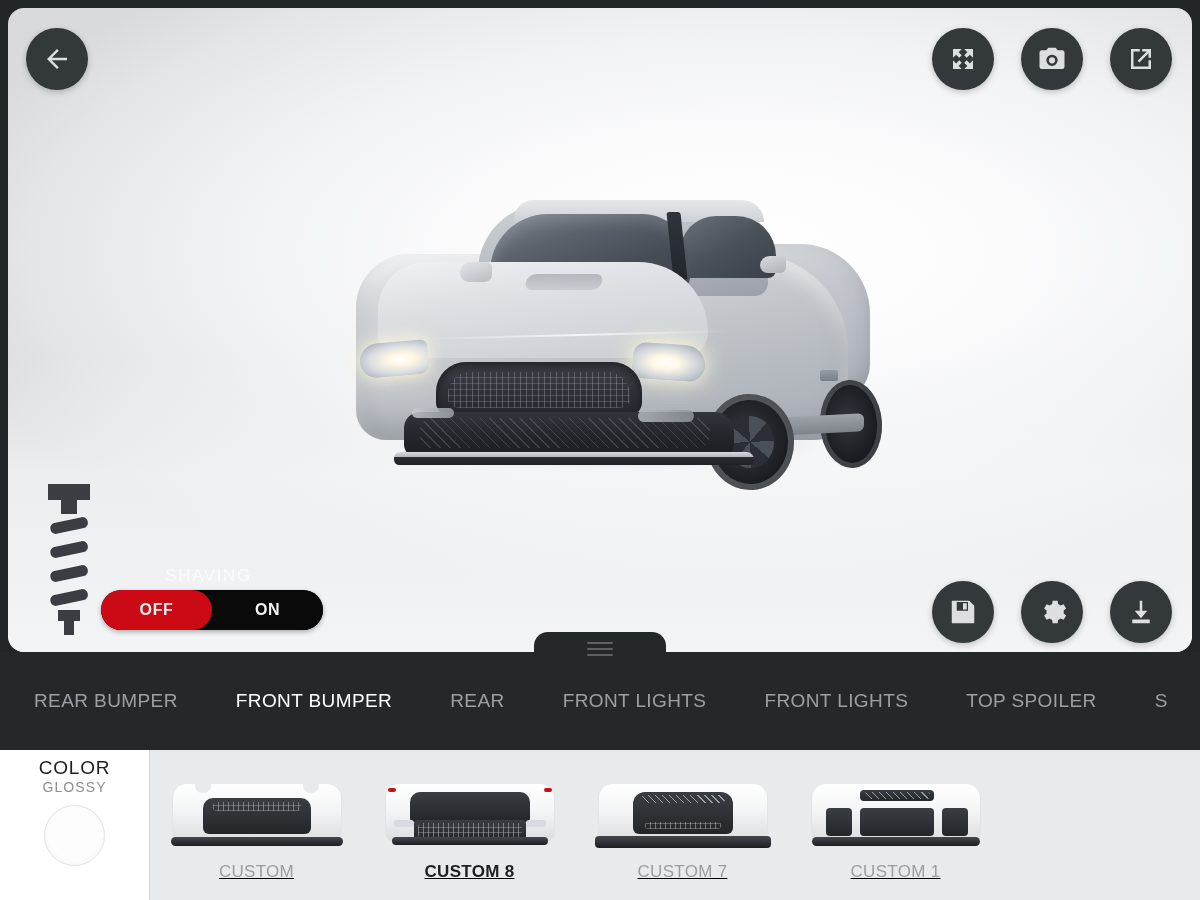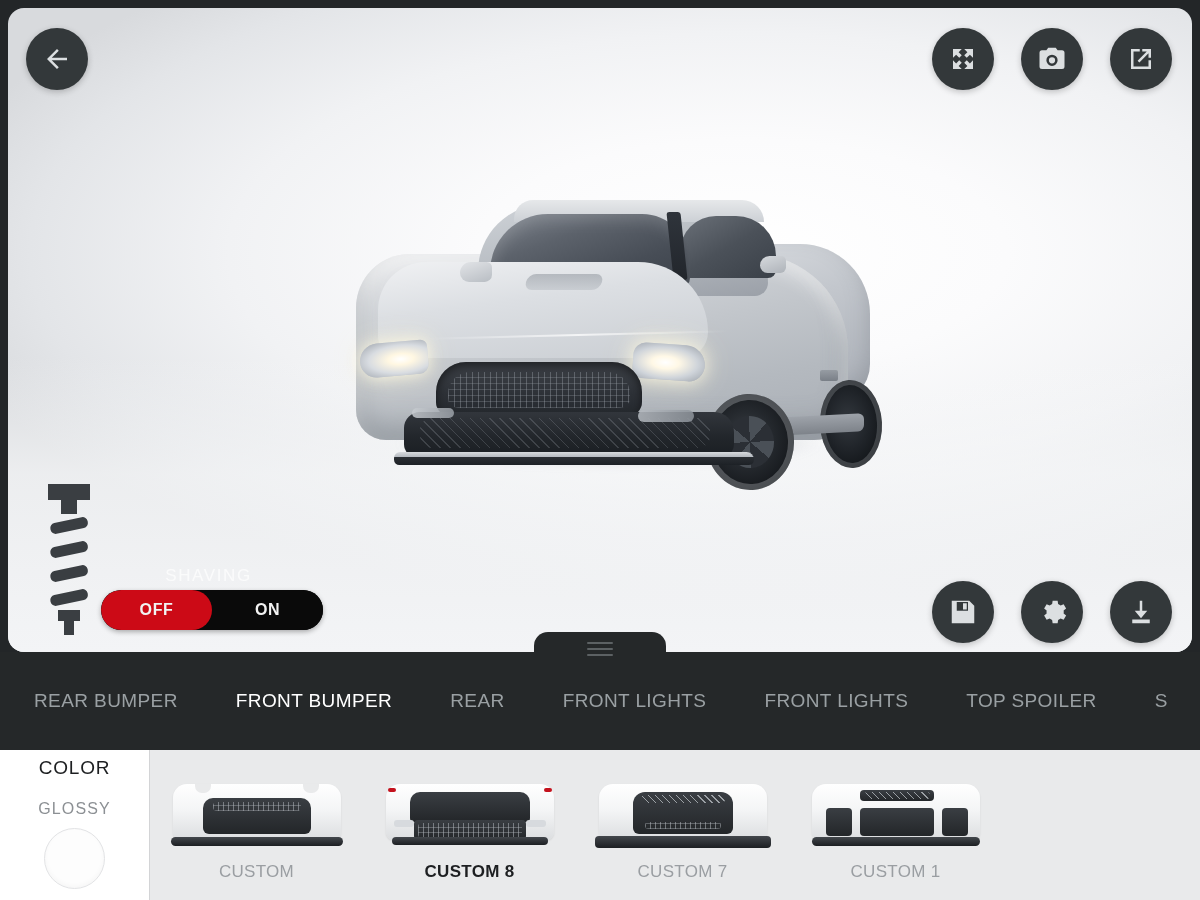--- a/index.html
+++ b/index.html
@@ -241,31 +241,31 @@
 
   .color-panel {
     width:150px; height:150px; background:#ffffff;
     display:flex; flex-direction:column; align-items:center;
     border-right:1px solid #d3d4d6; flex:0 0 150px;
   }
   .color-title {
     font-size:19px; color:#1d1f21; letter-spacing:.8px; margin-top:7px;
   }
   .color-finish {
-    font-size:16px; color:#8c9094; letter-spacing:1.1px; margin-top:21px;
+    font-size:14px; color:#8c9094; letter-spacing:1.1px; 
   }
   .color-swatch {
     width:61px; height:61px; border-radius:50%;
     background:#fdfdfd; border:1px solid #e2e3e5; margin-top:10px; cursor:pointer;
     box-shadow:inset 0 -2px 5px rgba(0,0,0,.03);
   }
 
   .parts-strip {
     flex:1; height:150px; background:#e9eaeb;
-    display:flex; align-items:flex-start; overflow:hidden;
+    display:flex; align-items:flex-start; overflow:hidden;text-decoration:underline;
   }
   .part {
     width:213px; height:150px; display:flex; flex-direction:column;
     align-items:center; justify-content:flex-start; cursor:pointer;
     padding-top:26px; flex:0 0 213px;
   }
   .part-thumb { width:180px; height:78px; position:relative; }
   .part-label {
     margin-top:8px; font-size:17px; color:#9a9ea2; letter-spacing:.3px;
   }

